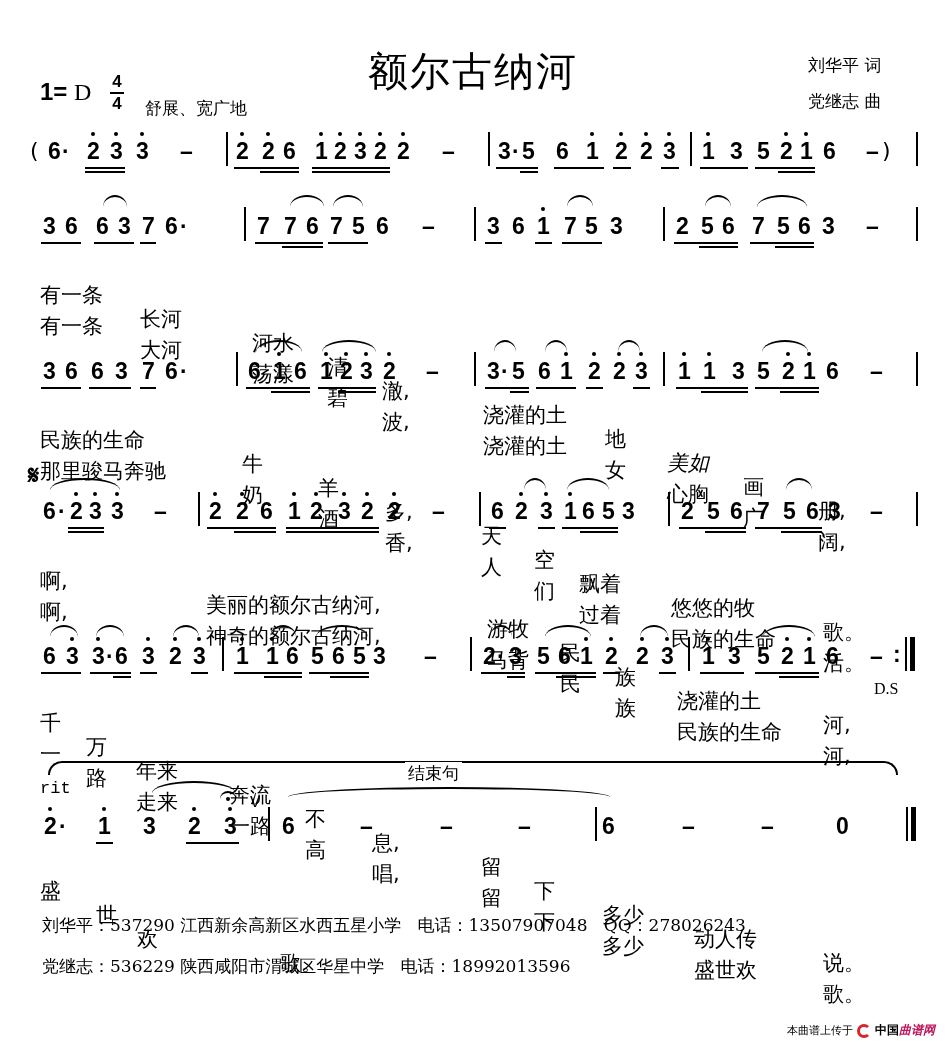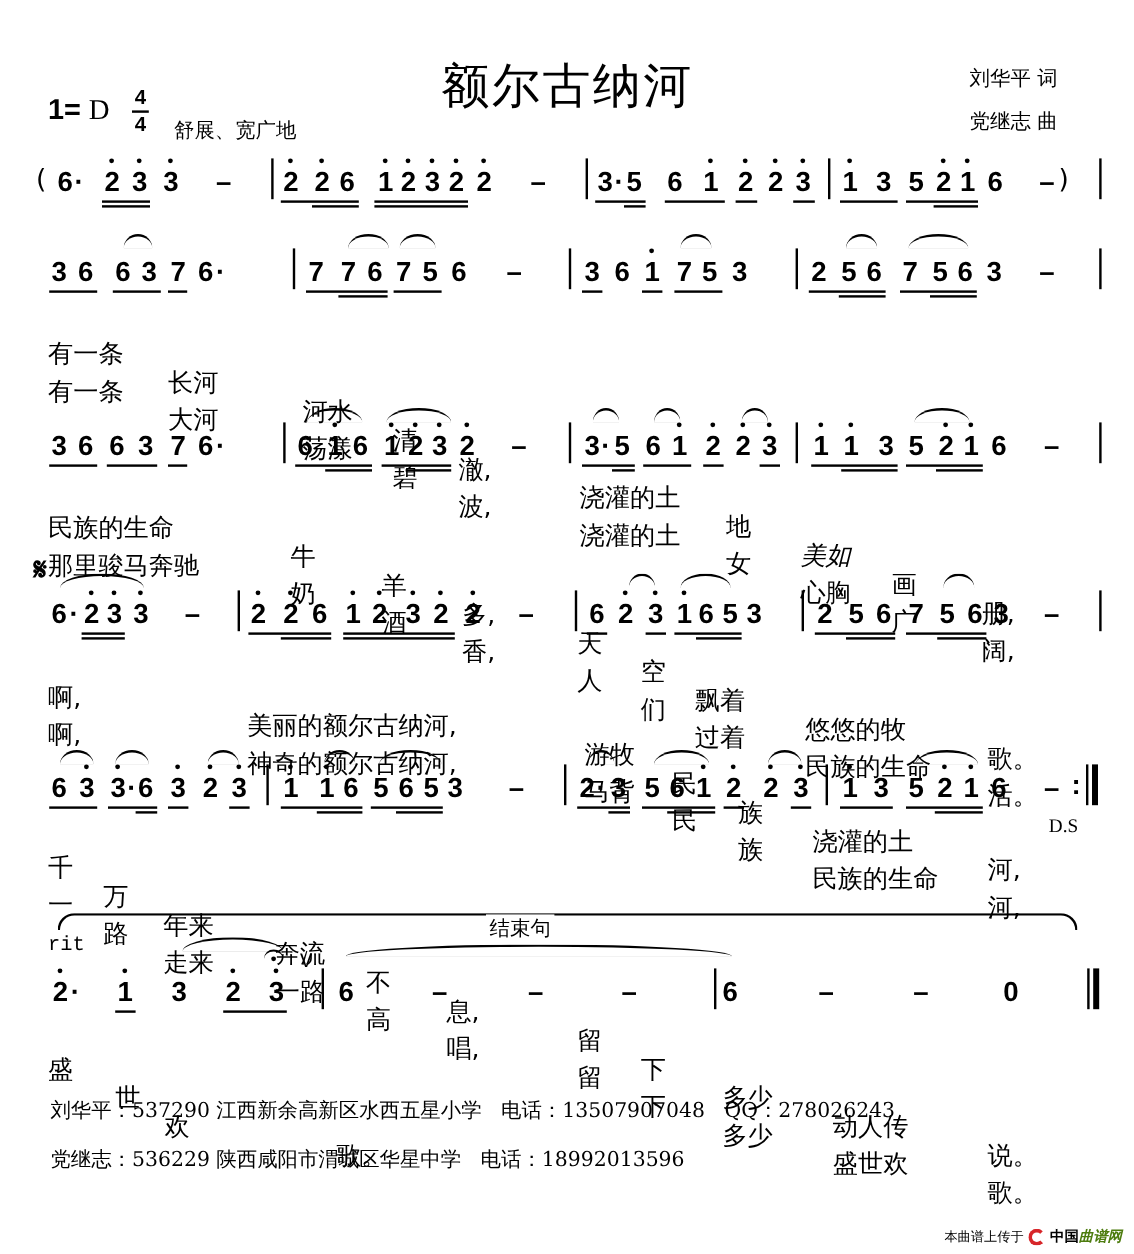--- a/index.html
+++ b/index.html
@@ -26,21 +26,21 @@
   .foot{position:absolute;left:42px;font-size:17px;font-family:"DejaVu Serif","Liberation Serif",serif;white-space:pre;}
   .paren{position:absolute;top:8px;font-size:22px;font-family:"DejaVu Sans",sans-serif;}
   .segno{position:absolute;font-size:26px;font-family:"DejaVu Serif",serif;font-weight:bold;}
   .ds{position:absolute;font-size:16px;font-family:"Liberation Serif",serif;}
   .rit{position:absolute;font-size:17px;font-family:"Liberation Mono",monospace;}
   .brace{position:absolute;border-top:2px solid #000;border-left:2px solid #000;border-right:2px solid #000;border-radius:14px 14px 0 0;height:12px;border-bottom:none;}
   .brk{position:absolute;}
   .upload{position:absolute;right:10px;bottom:6px;font-size:11px;font-family:"DejaVu Sans",sans-serif;display:flex;align-items:center;gap:4px;}
   .logo-c{width:14px;height:14px;border-radius:50%;border:3px solid #d7262a;border-right-color:transparent;box-sizing:border-box;}
   .logo-t{font-weight:bold;font-size:12px;}
-  .logo-t .red{color:#4d7c0f;font-style:italic;}
+  .logo-t .red{color:#be185d;font-style:italic;}
 </style>
 </head>
 <body>
 
 <div class="abs title">额尔古纳河</div>
 <div class="abs credit" style="left:808px;top:54px;">刘华平 词</div>
 <div class="abs credit" style="left:808px;top:90px;">党继志 曲</div>
 <div class="abs key"><span>1=</span> <span class="d">D</span></div>
 <div class="abs meter">
   <div>4</div>

